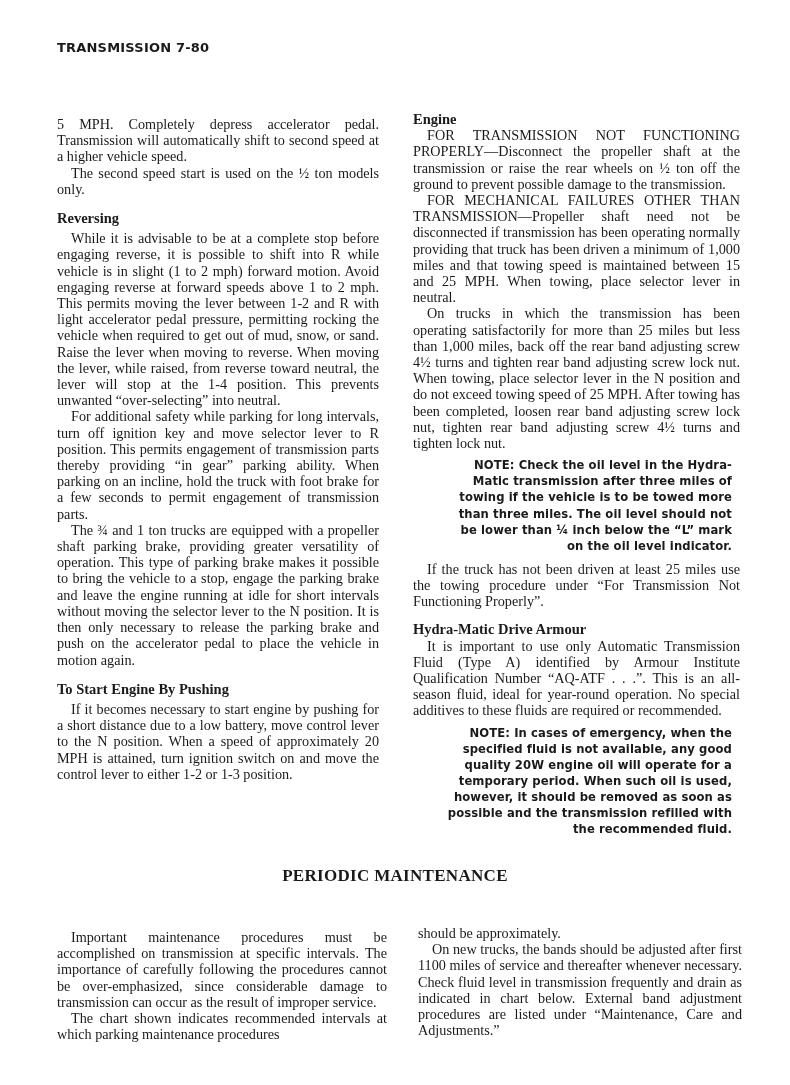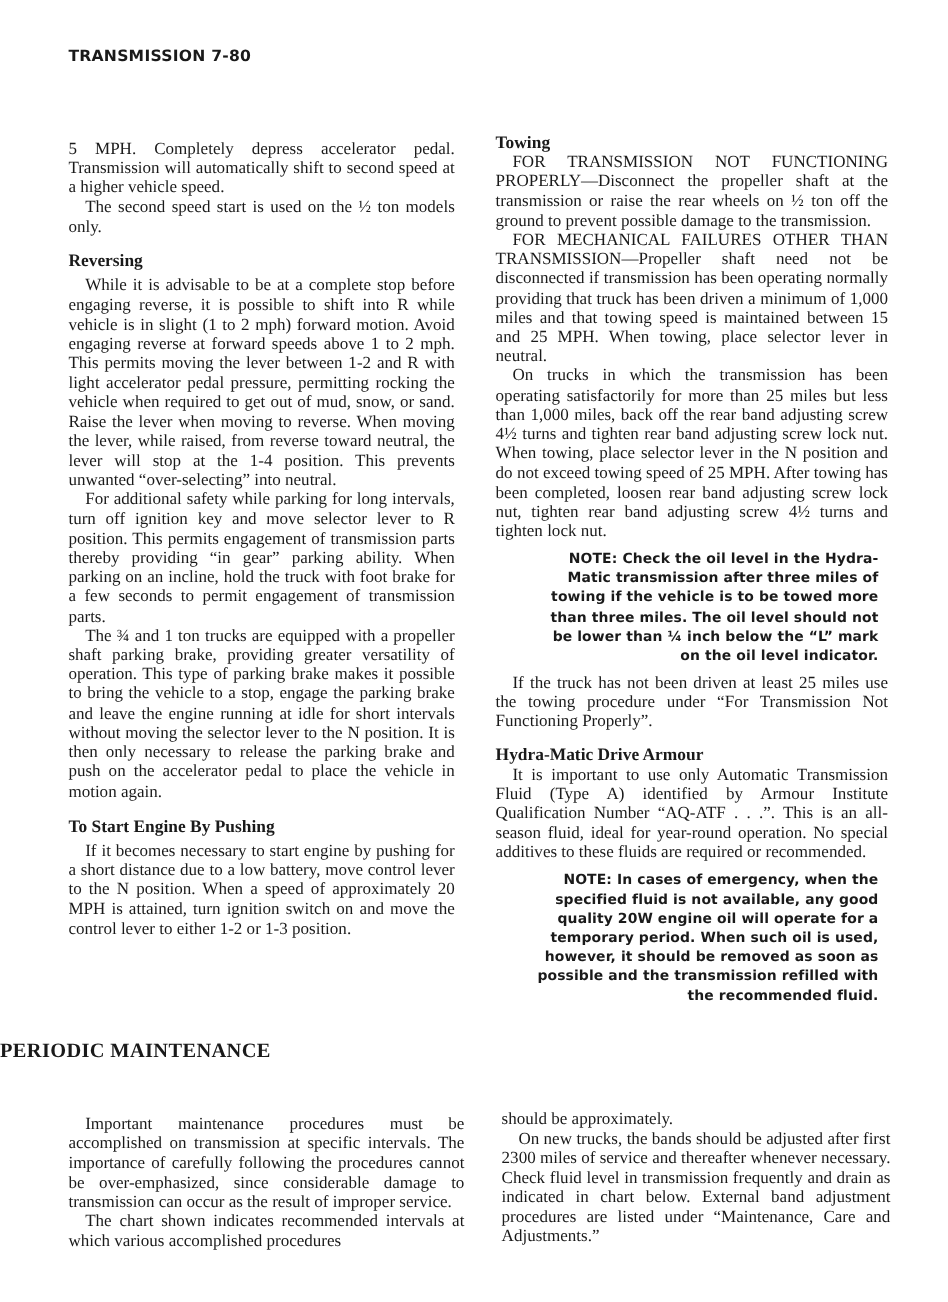--- a/index.html
+++ b/index.html
@@ -18,21 +18,21 @@
   .col p { margin: 0; text-indent: 14px; }
   .col p.noindent { text-indent: 0; }
   .h { font-family: "Liberation Serif", serif; font-weight: bold; font-size: 14.5px; margin: 0; }
   .col-left .h { margin-top: 13px; margin-bottom: 4px; }
   .col-right .h { margin-bottom: 0px; }
   .note {
     font-family: "DejaVu Sans", sans-serif; font-weight: bold; font-size: 11.6px; line-height: 16.1px;
     margin: 6px 8px 7px 31px; text-align: right; letter-spacing: 0.1px;
   }
   .section-title {
-    position: absolute; left: 0; width: 790px; top: 866px; text-align: left;
+    position: absolute; left: 0; width: 790px; top: 866px; text-align: center;
     font-family: "Liberation Serif", serif; font-weight: bold; font-size: 17px; letter-spacing: 0.3px;
   }
   .pm-left { left: 57px; top: 905px; width: 330px; }
   .pm-right { left: 418px; top: 901px; width: 324px; }
 </style>
 </head>
 <body>
 
 <div class="page-header">TRANSMISSION 7-80</div>
 
@@ -44,35 +44,35 @@
   <p>While it is advisable to be at a complete stop before engaging reverse, it is possible to shift into R while vehicle is in slight (1 to 2 mph) forward motion. Avoid engaging reverse at forward speeds above 1 to 2 mph. This permits moving the lever between 1-2 and R with light accelerator pedal pressure, permitting rocking the vehicle when required to get out of mud, snow, or sand. Raise the lever when moving to reverse. When moving the lever, while raised, from reverse toward neutral, the lever will stop at the 1-4 position. This prevents unwanted “over-selecting” into neutral.</p>
 
   <p>For additional safety while parking for long intervals, turn off ignition key and move selector lever to R position. This permits engagement of transmission parts thereby providing “in gear” parking ability. When parking on an incline, hold the truck with foot brake for a few seconds to permit engagement of transmission parts.</p>
   <p>The ¾ and 1 ton trucks are equipped with a propeller shaft parking brake, providing greater versatility of operation. This type of parking brake makes it possible to bring the vehicle to a stop, engage the parking brake and leave the engine running at idle for short intervals without moving the selector lever to the N position. It is then only necessary to release the parking brake and push on the accelerator pedal to place the vehicle in motion again.</p>
 
   <div class="h">To Start Engine By Pushing</div>
   <p>If it becomes necessary to start engine by pushing for a short distance due to a low battery, move control lever to the N position. When a speed of approximately 20 MPH is attained, turn ignition switch on and move the control lever to either 1-2 or 1-3 position.</p>
 </div>
 
 <div class="col col-right">
-  <div class="h">Towing</div>
+  <div class="h">Engine</div>
   <p>FOR TRANSMISSION NOT FUNCTIONING PROPERLY—Disconnect the propeller shaft at the transmission or raise the rear wheels on ½ ton off the ground to prevent possible damage to the transmission.</p>
   <p>FOR MECHANICAL FAILURES OTHER THAN TRANSMISSION—Propeller shaft need not be disconnected if transmission has been operating normally providing that truck has been driven a minimum of 1,000 miles and that towing speed is maintained between 15 and 25 MPH. When towing, place selector lever in neutral.</p>
   <p>On trucks in which the transmission has been operating satisfactorily for more than 25 miles but less than 1,000 miles, back off the rear band adjusting screw 4½ turns and tighten rear band adjusting screw lock nut. When towing, place selector lever in the N position and do not exceed towing speed of 25 MPH. After towing has been completed, loosen rear band adjusting screw lock nut, tighten rear band adjusting screw 4½ turns and tighten lock nut.</p>
   <div class="note">NOTE: Check the oil level in the Hydra-Matic transmission after three miles of towing if the vehicle is to be towed more than three miles. The oil level should not be lower than ¼ inch below the “L” mark on the oil level indicator.</div>
   <p>If the truck has not been driven at least 25 miles use the towing procedure under “For Transmission Not Functioning Properly”.</p>
 
   <div class="h" style="margin-top:12px;">Hydra-Matic Drive Armour</div>
   <p>It is important to use only Automatic Transmission Fluid (Type A) identified by Armour Institute Qualification Number “AQ-ATF . . .”. This is an all-season fluid, ideal for year-round operation. No special additives to these fluids are required or recommended.</p>
   <div class="note">NOTE: In cases of emergency, when the specified fluid is not available, any good quality 20W engine oil will operate for a temporary period. When such oil is used, however, it should be removed as soon as possible and the transmission refilled with the recommended fluid.</div>
 </div>
 
 <div class="section-title">PERIODIC MAINTENANCE</div>
 
 <div class="col pm-left">
   <p>Important maintenance procedures must be accomplished on transmission at specific intervals. The importance of carefully following the procedures cannot be over-emphasized, since considerable damage to transmission can occur as the result of improper service.</p>
-  <p>The chart shown indicates recommended intervals at which various accomplished procedures</p>
+  <p>The chart shown indicates recommended intervals at which parking maintenance procedures</p>
 </div>
 
 <div class="col pm-right">
   <p class="noindent">should be approximately.</p>
-  <p>On new trucks, the bands should be adjusted after first 2300 miles of service and thereafter whenever necessary. Check fluid level in transmission frequently and drain as indicated in chart below. External band adjustment procedures are listed under “Maintenance, Care and Adjustments.”</p>
+  <p>On new trucks, the bands should be adjusted after first 1100 miles of service and thereafter whenever necessary. Check fluid level in transmission frequently and drain as indicated in chart below. External band adjustment procedures are listed under “Maintenance, Care and Adjustments.”</p>
 </div>
 
 </body></html>

